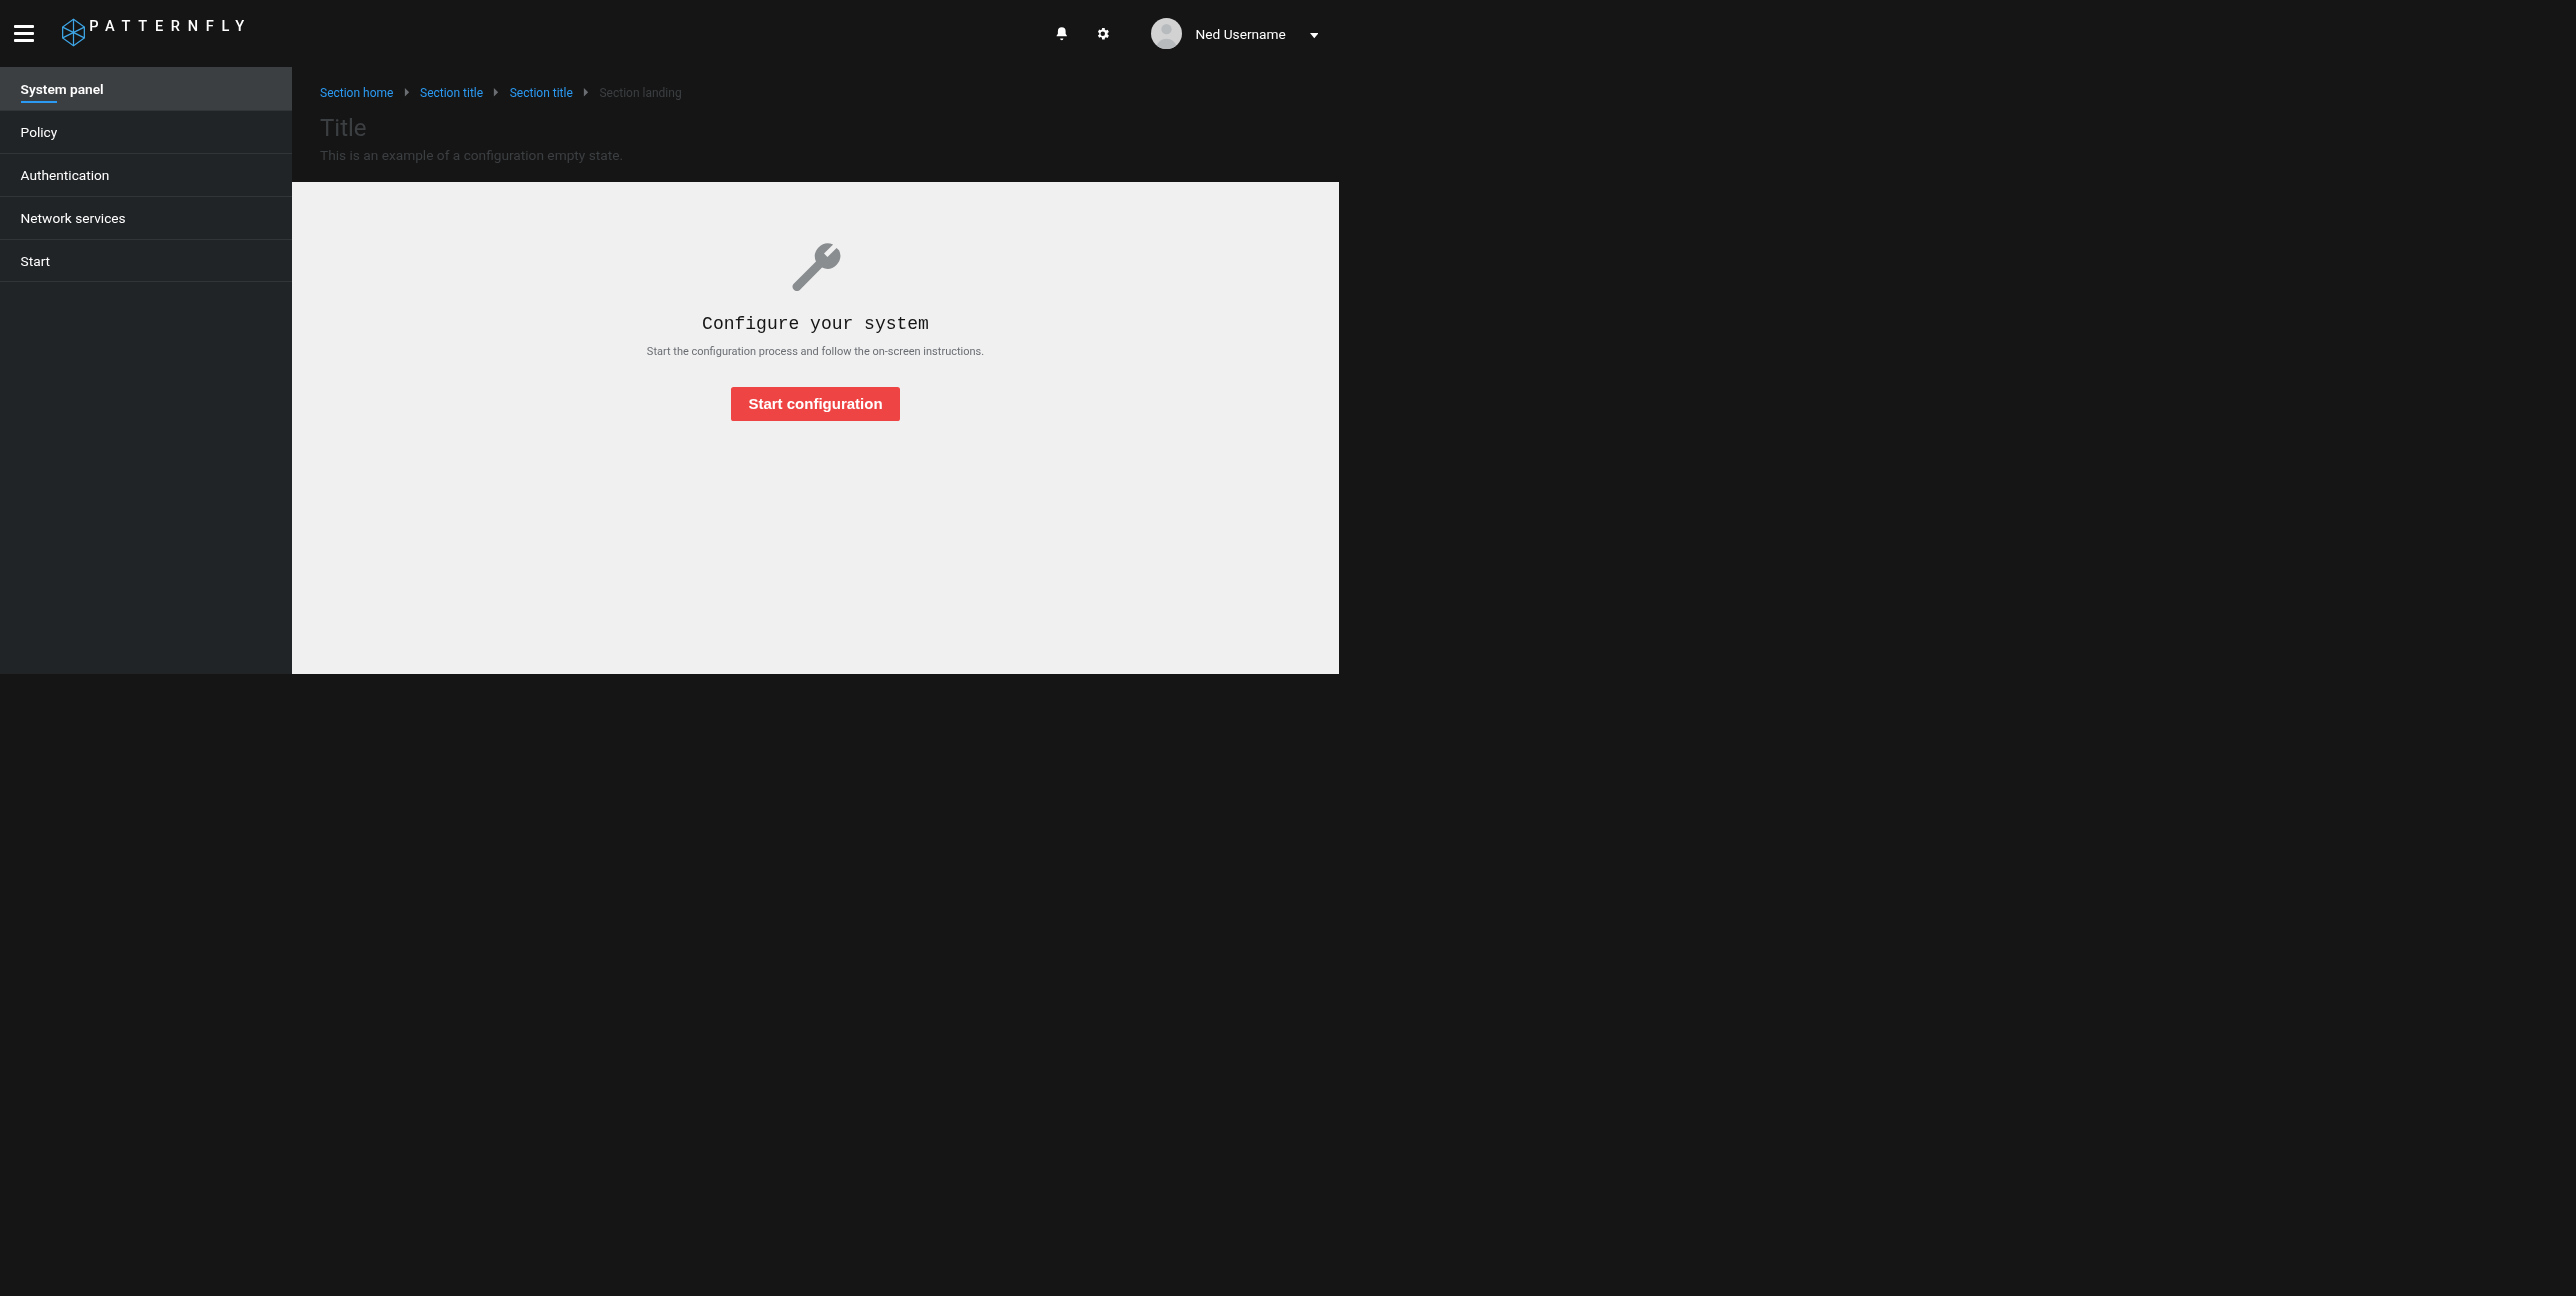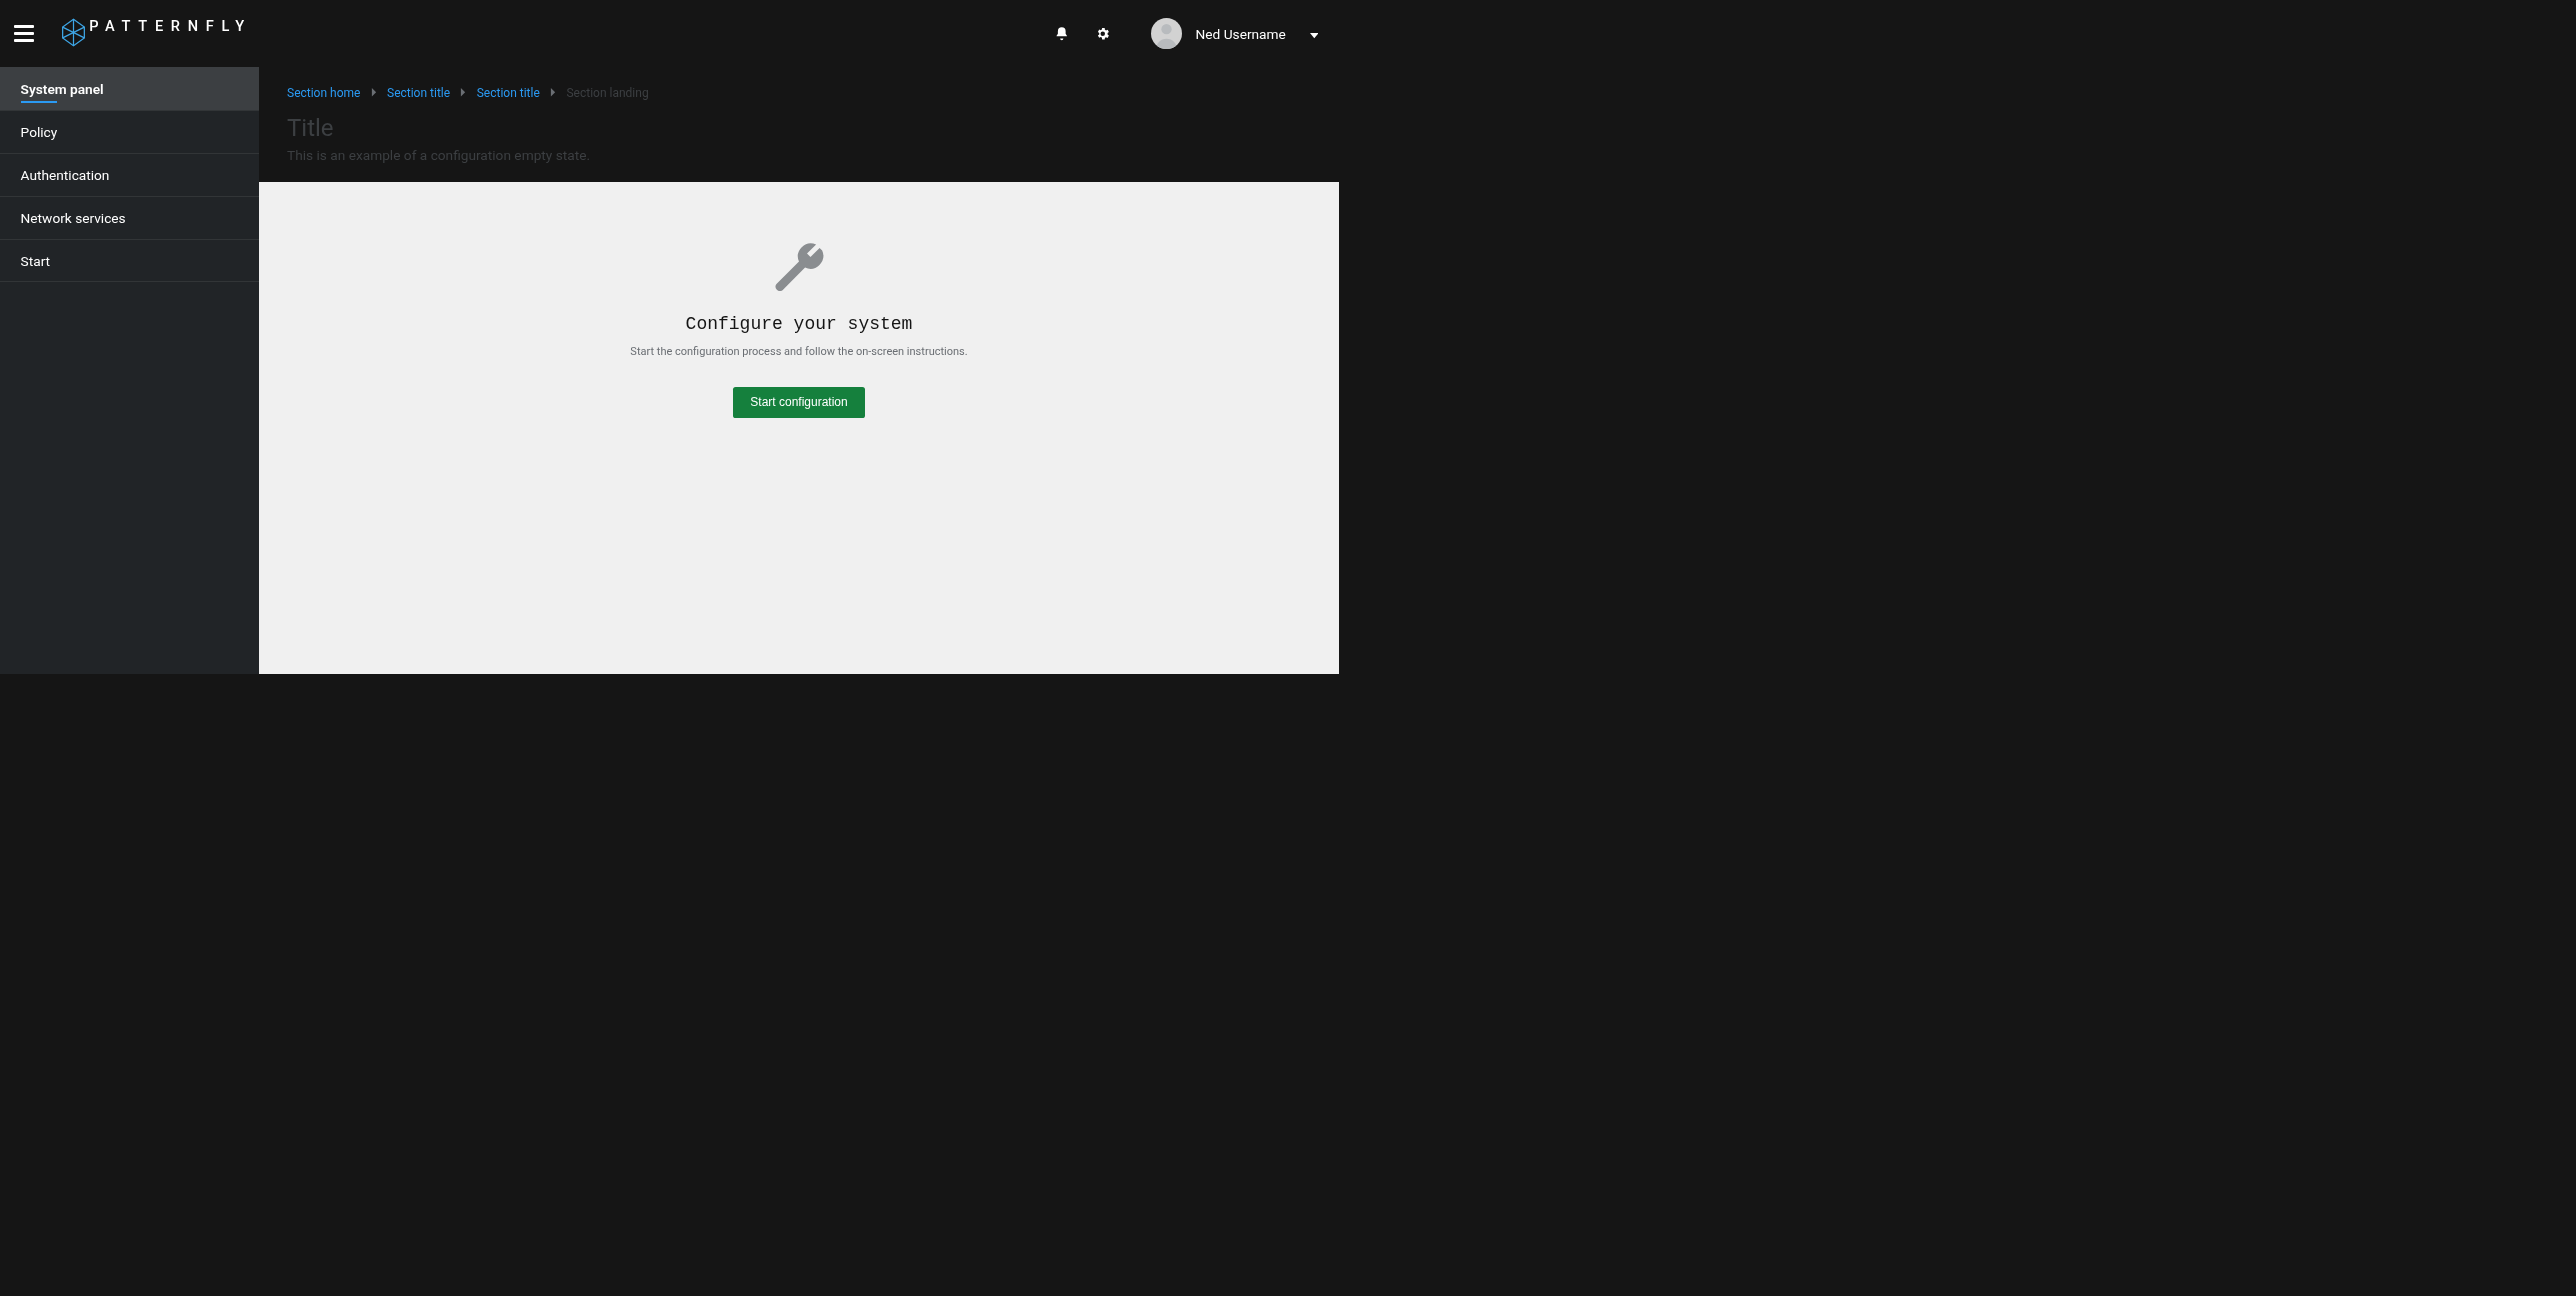--- a/index.html
+++ b/index.html
@@ -102,21 +102,21 @@
     .caret {
       margin-left: 10.3px;
     }
 
     .page-body {
       display: flex;
       height: calc(100% - 67px);
     }
 
     .sidebar {
-      width: 259px;
+      width: 292px;
       background: #212427;
       flex-shrink: 0;
     }
 
     .sidebar-item {
       height: 43px;
       display: flex;
       align-items: center;
       padding: 0 20.6px;
       font-size: 13.7px;
@@ -224,27 +224,28 @@
     }
 
     .empty-desc {
       font-size: 11px;
       color: #6a6e73;
       margin-bottom: 29px;
       text-align: center;
     }
 
     .primary-btn {
-      background: #15803d;
+      background: #ef4444;
       color: #fff;
       border: none;
-      font-size: 12px;
+      font-size: 15px;
       padding: 8.6px 17px;
       cursor: pointer;
       border-radius: 2.6px;
+      font-weight: bold;
     }
   </style>
 </head>
 <body>
 
 <div class="header">
   <div class="hamburger">
     <span></span>
       <span></span>
       <span></span>

